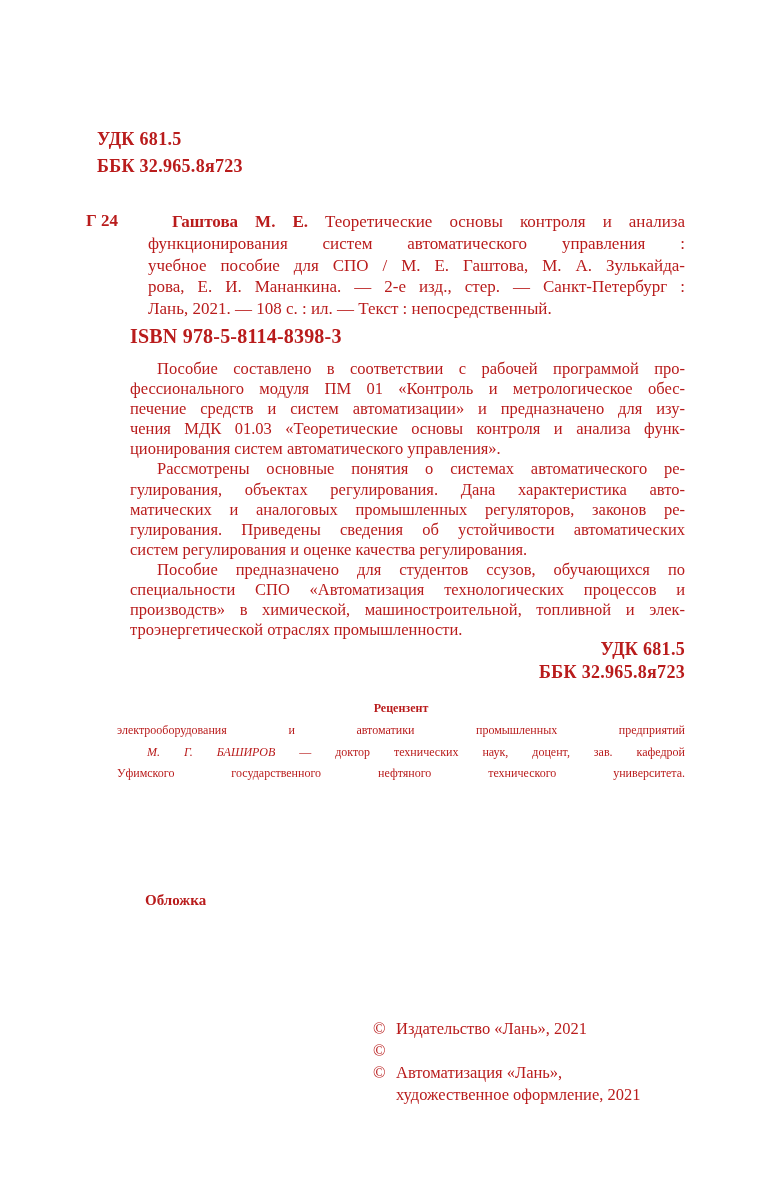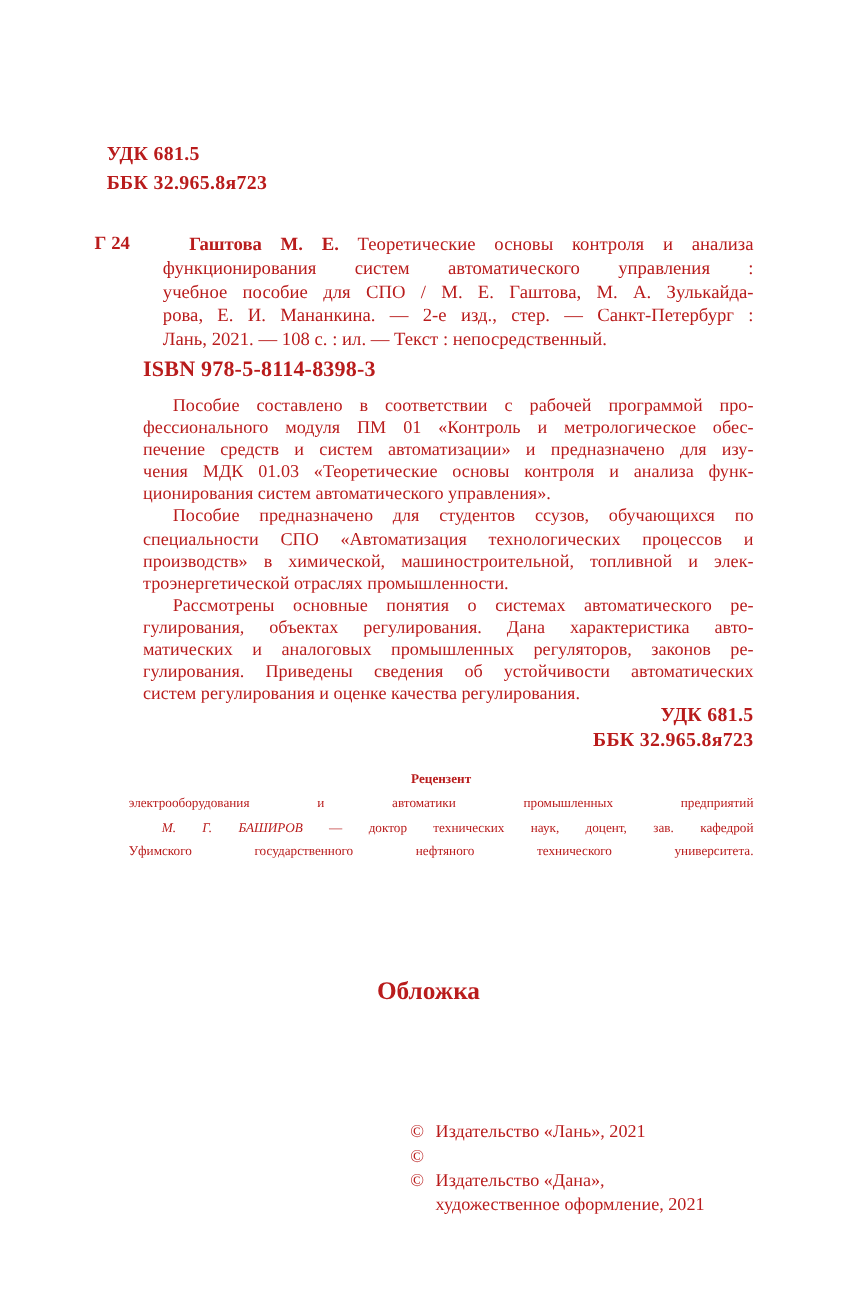--- a/index.html
+++ b/index.html
@@ -42,21 +42,21 @@
   .codes-bottom {
     left: 130px; top: 626px; width: 555px;
     text-align: right;
     font-size: 18px; font-weight: 700; line-height: 23px;
     letter-spacing: 0.3px;
   }
 
   .reviewer { left: 117px; top: 686px; width: 568px; font-size: 12px; line-height: 21.8px; }
   .reviewer .heading { text-align: center; font-weight: 700; }
 
-  .cover { left: 112px; top: 877px; width: 555px; text-align: center; font-size: 23px; line-height: 23px; }
+  .cover { left: 145px; top: 877px; width: 555px; text-align: left; font-size: 15px; line-height: 23px; }
   .cover .heading { font-weight: 700; }
   .cover .name { font-style: italic; }
 
   .copyright { left: 373px; top: 1006px; font-size: 16.5px; line-height: 21.9px; }
   .cr-row { display: flex; }
   .cr-sym { width: 23px; flex: 0 0 23px; }
   .cr-cont { margin-left: 23px; }
 
   b { font-weight: 700; }
   i { font-style: italic; }
@@ -86,31 +86,31 @@
 
   <div class="abs annotation">
     <div>
       <div class="jline ind27">Пособие составлено в соответствии с рабочей программой про-</div>
       <div class="jline">фессионального модуля ПМ 01 «Контроль и метрологическое обес-</div>
       <div class="jline">печение средств и систем автоматизации» и предназначено для изу-</div>
       <div class="jline">чения МДК 01.03 «Теоретические основы контроля и анализа функ-</div>
       <div class="lline">ционирования систем автоматического управления».</div>
     </div>
     <div>
-      <div class="jline ind27">Пособие предназначено для студентов ссузов, обучающихся по</div>
-      <div class="jline">специальности СПО «Автоматизация технологических процессов и</div>
-      <div class="jline">производств» в химической, машиностроительной, топливной и элек-</div>
-      <div class="lline">троэнергетической отраслях промышленности.</div>
-    </div>
-    <div>
       <div class="jline ind27">Рассмотрены основные понятия о системах автоматического ре-</div>
       <div class="jline">гулирования, объектах регулирования. Дана характеристика авто-</div>
       <div class="jline">матических и аналоговых промышленных регуляторов, законов ре-</div>
       <div class="jline">гулирования. Приведены сведения об устойчивости автоматических</div>
       <div class="lline">систем регулирования и оценке качества регулирования.</div>
+    </div>
+    <div>
+      <div class="jline ind27">Пособие предназначено для студентов ссузов, обучающихся по</div>
+      <div class="jline">специальности СПО «Автоматизация технологических процессов и</div>
+      <div class="jline">производств» в химической, машиностроительной, топливной и элек-</div>
+      <div class="lline">троэнергетической отраслях промышленности.</div>
     </div>
   </div>
 
   <div class="abs codes-bottom">
     <div>УДК 681.5</div>
     <div>ББК 32.965.8я723</div>
   </div>
 
   <div class="abs reviewer">
     <div class="heading">Рецензент</div>
@@ -126,18 +126,18 @@
   <div class="abs copyright">
     <div class="cr-row">
       <span class="cr-sym">©</span>
       <span>Издательство «Лань», 2021</span>
     </div>
     <div class="cr-row">
       <span class="cr-sym">©</span>
     </div>
     <div class="cr-row">
       <span class="cr-sym">©</span>
-      <span>Издательство «Дана»,</span>
+      <span>Автоматизация «Лань»,</span>
     </div>
     <div class="cr-cont">художественное оформление, 2021</div>
   </div>
 
 </div>
 
 </body></html>

